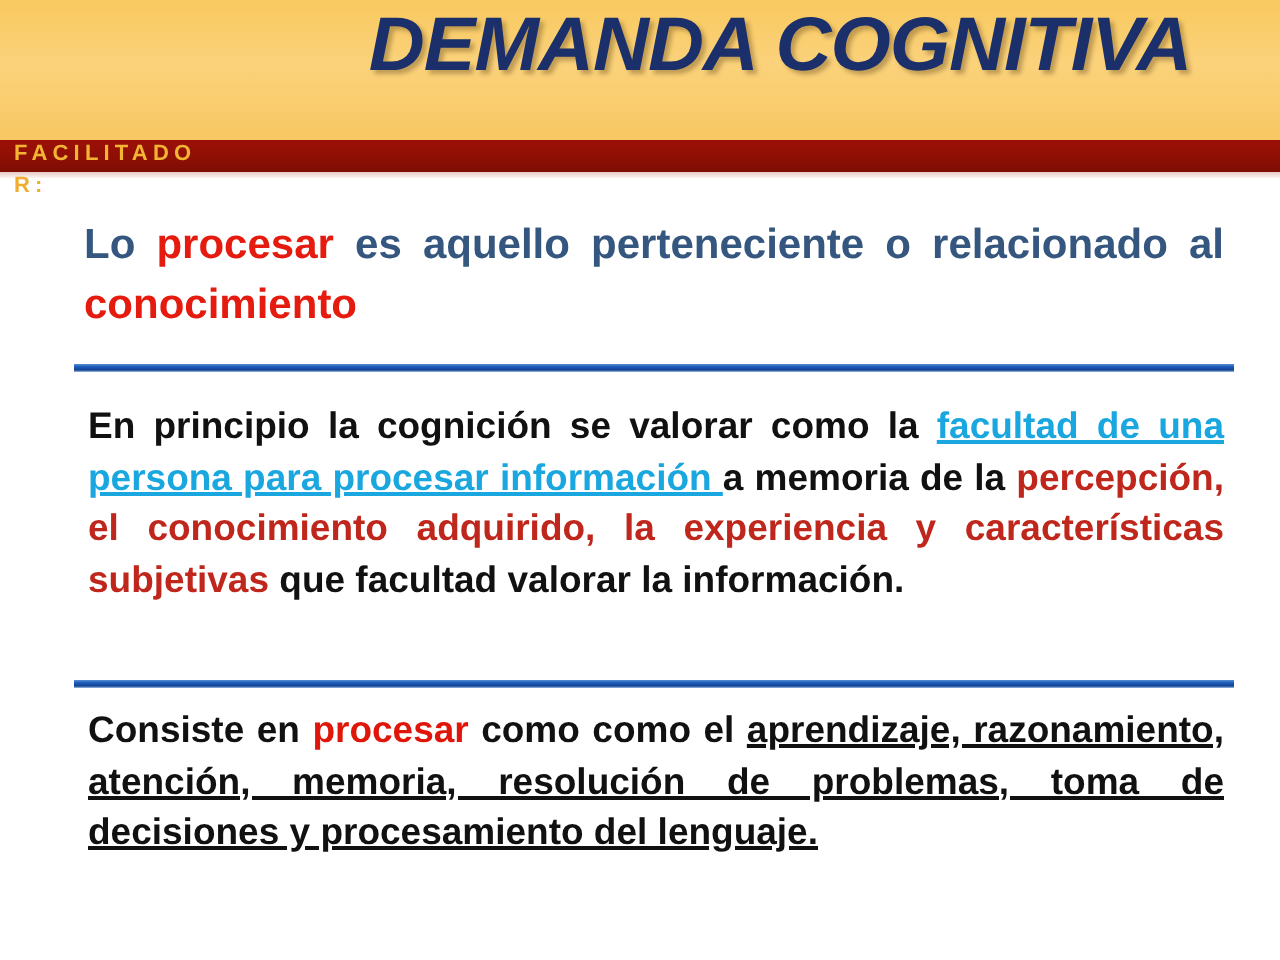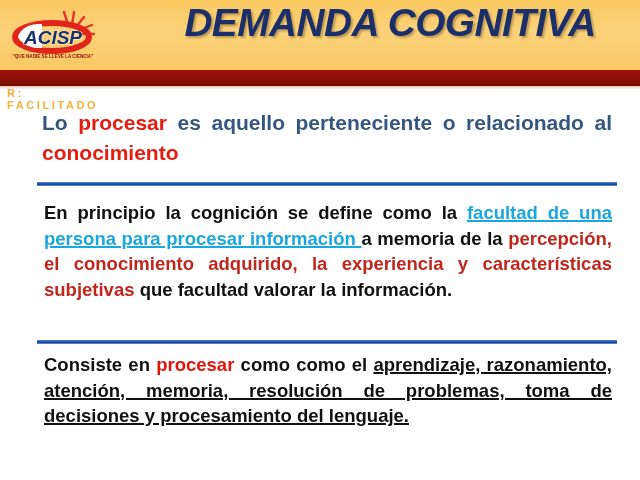--- a/index.html
+++ b/index.html
@@ -61,21 +61,20 @@
     background: linear-gradient(180deg, #e9c8c4 0%, #fbf4f3 100%);
   }
   .facilitator-label-top {
     position: absolute;
     left: 7px; top: 71px;
     font-size: 11px;
     font-weight: bold;
     letter-spacing: 2.6px;
     color: #f3b433;
     font-family: "Liberation Sans", sans-serif;
-    margin-top: 28px;
   }
   .facilitator-label-bottom {
     position: absolute;
     left: 7px; top: 87px;
     font-size: 11px;
     font-weight: bold;
     letter-spacing: 2.6px;
     color: #f0ad30;
     font-family: "Liberation Sans", sans-serif;
   }
@@ -157,59 +156,39 @@
   .u-black {
     text-decoration: underline;
     text-decoration-thickness: 2px;
   }
 </style>
 </head>
 <body>
 
 <div class="header">
 
-  <div class="logo">
-    <svg width="96" height="56" viewBox="0 0 96 56" xmlns="http://www.w3.org/2000/svg">
-
-      <g stroke="#e8332a" stroke-width="2.4" stroke-linecap="round" fill="none">
-        <line x1="60" y1="16" x2="56" y2="4"></line>
-        <line x1="64" y1="17" x2="66" y2="4"></line>
-        <line x1="68" y1="19" x2="76" y2="9"></line>
-        <line x1="71" y1="22" x2="84" y2="17"></line>
-        <line x1="73" y1="26" x2="86" y2="26"></line>
-      </g>
-
-      <ellipse cx="44" cy="29" rx="37" ry="14" fill="none" stroke="#e1251b" stroke-width="6"></ellipse>
-
-      <path d="M 10 28 q 6 -13 24 -12 l 0 24 q -18 1 -24 -12 z" fill="#ffffff"></path>
-
-      <text x="45" y="36" text-anchor="middle" font-family="Liberation Sans, sans-serif" font-size="19" font-weight="bold" font-style="italic" fill="#1b2f6b" stroke="#ffffff" stroke-width="0.7" paint-order="stroke">ACISP</text>
-
-      <text x="45" y="50" text-anchor="middle" font-family="Liberation Sans, sans-serif" font-size="4.6" font-weight="bold" fill="#8d1008">"QUE NADIE SE LLEVE LA CIENCIA"</text>
-    </svg>
-  </div>
 
   <div class="slide-title">DEMANDA COGNITIVA</div>
 </div>
 
 <div class="facilitator-band"></div>
 <div class="band-hairline"></div>
 <div class="facilitator-label-top">FACILITADO</div>
 <div class="facilitator-label-bottom">R:</div>
 
 <div class="content">
 
   <div class="para para-intro">
     <span>Lo </span><span class="hl-red">procesar</span><span> es aquello perteneciente o relacionado al </span><span class="hl-red-u">conocimiento</span>
   </div>
 
   <div class="rule rule-1"></div>
 
   <div class="para para-def">
-    <span>En principio la cognición se define como la </span><span class="hl-cyan">facultad de una persona para procesar información </span><span>a memoria de la </span><span class="hl-brick">percepción, el conocimiento adquirido, la experiencia y características subjetivas</span><span> que facultad valorar la información.</span>
+    <span>En principio la cognición se valorar como la </span><span class="hl-cyan">facultad de una persona para procesar información </span><span>a memoria de la </span><span class="hl-brick">percepción, el conocimiento adquirido, la experiencia y características subjetivas</span><span> que facultad valorar la información.</span>
   </div>
 
   <div class="rule rule-2"></div>
 
   <div class="para para-proc">
     <span>Consiste en </span><span class="hl-red-strong">procesar</span><span> como como el </span><span class="u-black">aprendizaje, razonamiento, atención, memoria, resolución de problemas, toma de decisiones y procesamiento del lenguaje.</span>
   </div>
 
 </div>
 

